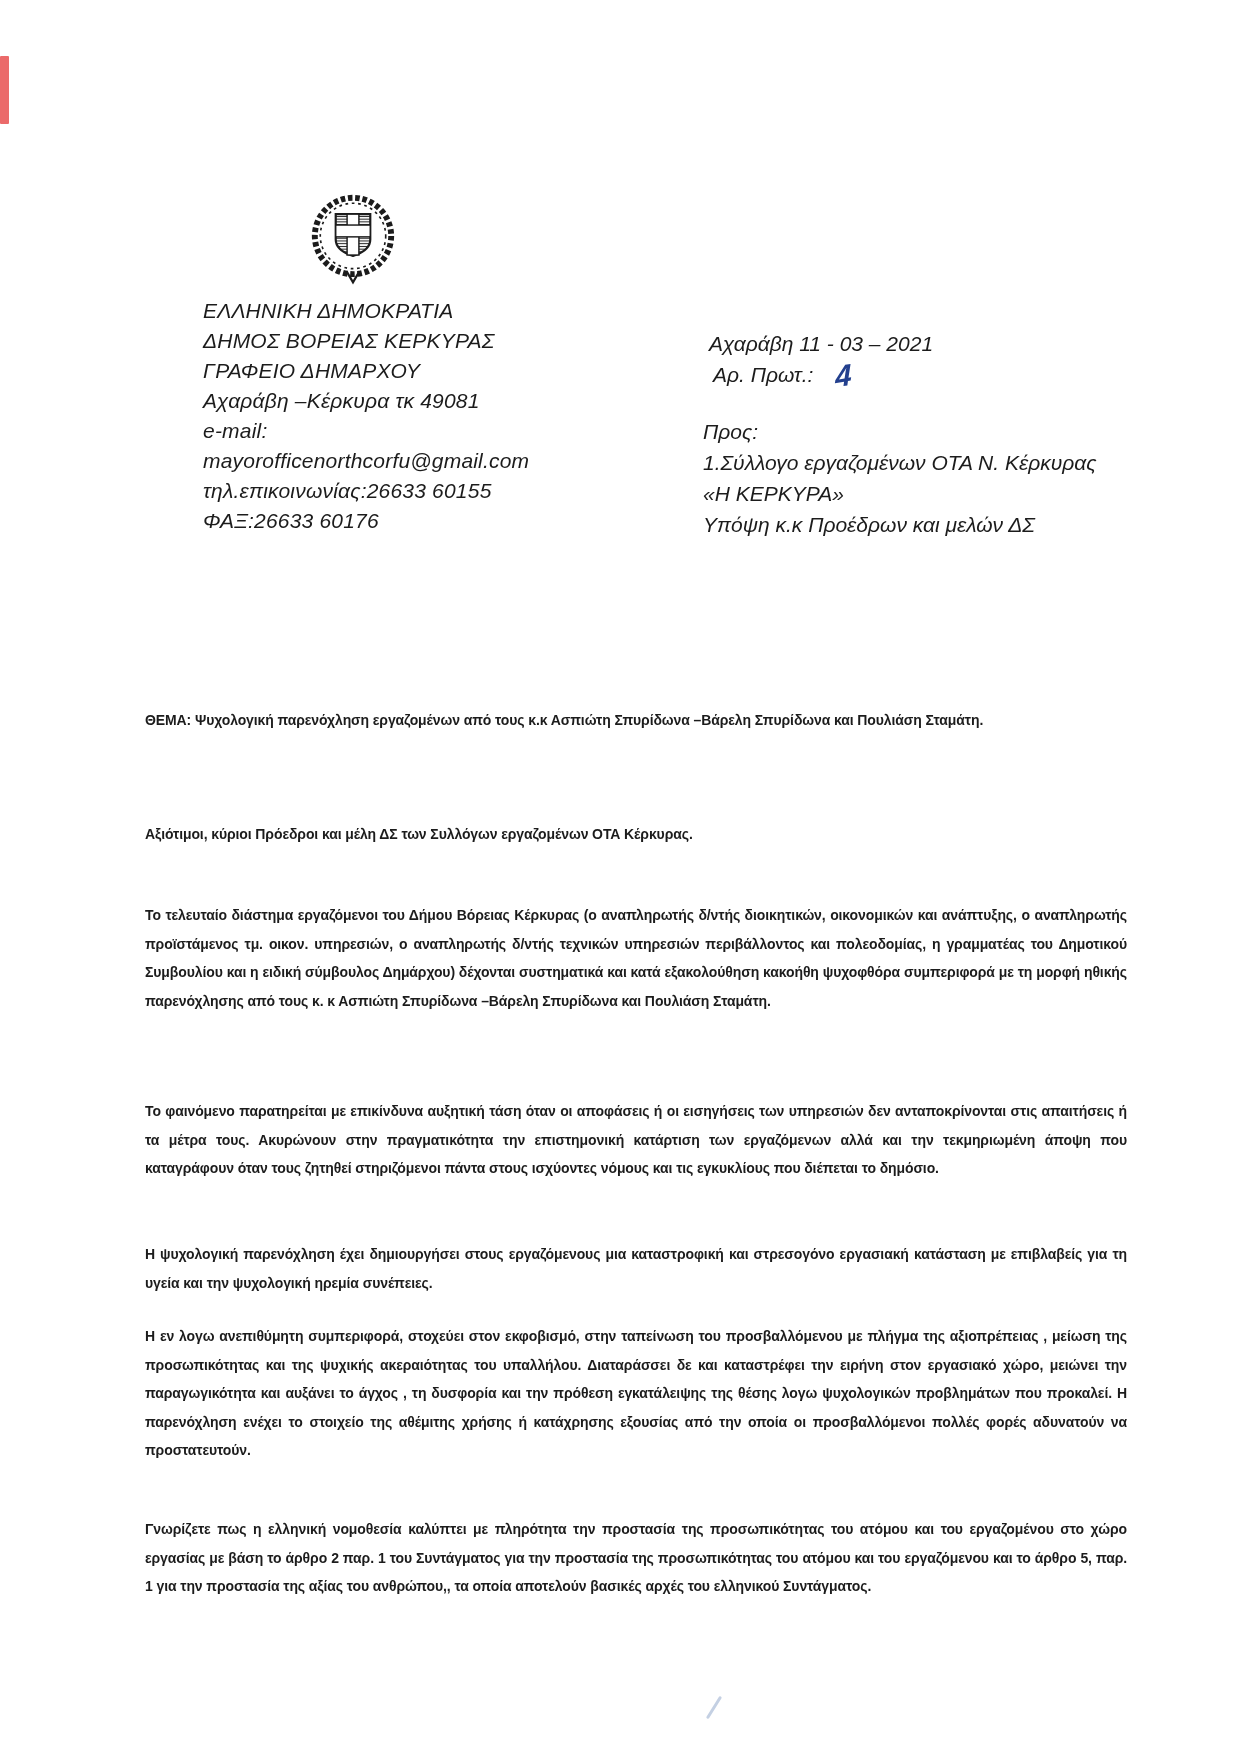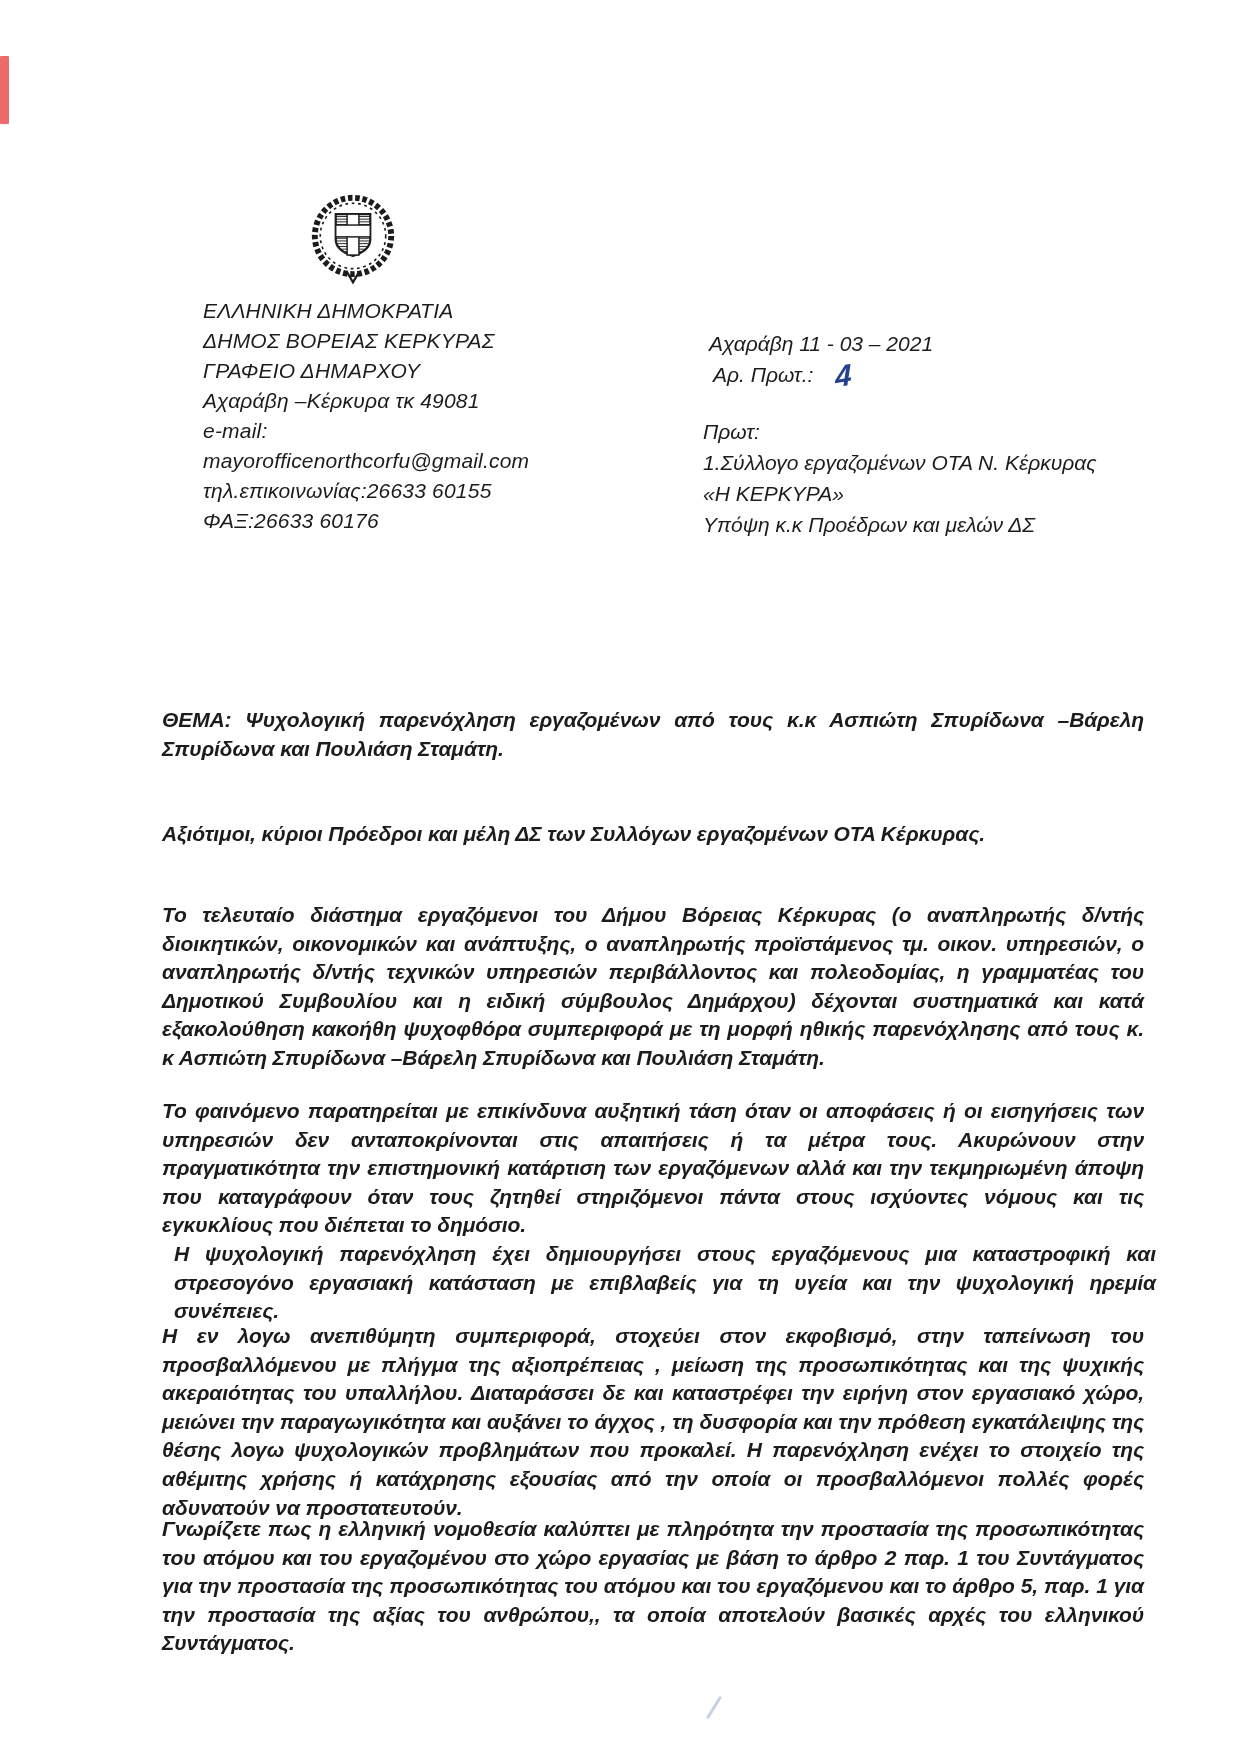--- a/index.html
+++ b/index.html
@@ -38,32 +38,31 @@
   .addr .spacer{height:26px;}
   .hand-number{
     display:inline-block;
     color:#23408e;
     font-size:30px;font-weight:bold;font-style:italic;
     transform:rotate(-10deg) skewX(-8deg);
     margin-left:16px;line-height:20px;vertical-align:-4px;
   }
   
   .bodyblock{
-    left:162px;width:982px;
+    left:145px;width:982px;
     font-weight:bold;
-    font-size:21px;line-height:28.6px;
+    font-size:14px;line-height:28.6px;
     letter-spacing:-0.1px;
     text-align:justify;
-    font-style:italic;
   }
   .subject{top:706px;}
   .salutation{top:820px;text-align:left;}
   .p1{top:901px;}
   .p2{top:1097px;}
-  .p3{top:1240px;margin-left:12px;}
+  .p3{top:1240px;}
   .p4{top:1322px;}
   .p5{top:1515px;}
   
   .pen-slash{
     left:701px;top:1706px;width:26px;height:3px;
     background:#93a9cc;opacity:.55;
     transform:rotate(-58deg);border-radius:2px;
   }
 </style>
 </head>
@@ -101,21 +100,21 @@
     <div>ΦΑΞ:26633 60176</div>
   </div>
 
   <div class="abs addr">
     <div class="date">Αχαράβη 11 - 03 – 2021</div>
     <div class="proto">
       <span>Αρ. Πρωτ.:</span>
       <span class="hand-number">4</span>
     </div>
     <div class="spacer"></div>
-    <div>Πρωτ:</div>
+    <div>Προς:</div>
     <div>1.Σύλλογο εργαζομένων ΟΤΑ Ν. Κέρκυρας</div>
     <div>«Η ΚΕΡΚΥΡΑ»</div>
     <div>Υπόψη κ.κ Προέδρων και μελών ΔΣ</div>
   </div>
 
   <div class="abs bodyblock subject">ΘΕΜΑ:  Ψυχολογική παρενόχληση εργαζομένων από τους κ.κ Ασπιώτη Σπυρίδωνα –Βάρελη Σπυρίδωνα και Πουλιάση Σταμάτη.</div>
 
   <div class="abs bodyblock salutation">Αξιότιμοι, κύριοι Πρόεδροι και μέλη ΔΣ των Συλλόγων  εργαζομένων  ΟΤΑ Κέρκυρας.</div>
 
   <div class="abs bodyblock p1">Το τελευταίο διάστημα  εργαζόμενοι του Δήμου Βόρειας Κέρκυρας  (ο αναπληρωτής δ/ντής διοικητικών, οικονομικών και ανάπτυξης, ο αναπληρωτής προϊστάμενος τμ. οικον. υπηρεσιών, ο αναπληρωτής δ/ντής τεχνικών υπηρεσιών περιβάλλοντος και πολεοδομίας, η γραμματέας του Δημοτικού Συμβουλίου και η ειδική σύμβουλος Δημάρχου) δέχονται συστηματικά και κατά εξακολούθηση κακοήθη ψυχοφθόρα συμπεριφορά με τη μορφή ηθικής παρενόχλησης από τους κ. κ Ασπιώτη Σπυρίδωνα –Βάρελη Σπυρίδωνα και Πουλιάση Σταμάτη.</div>

